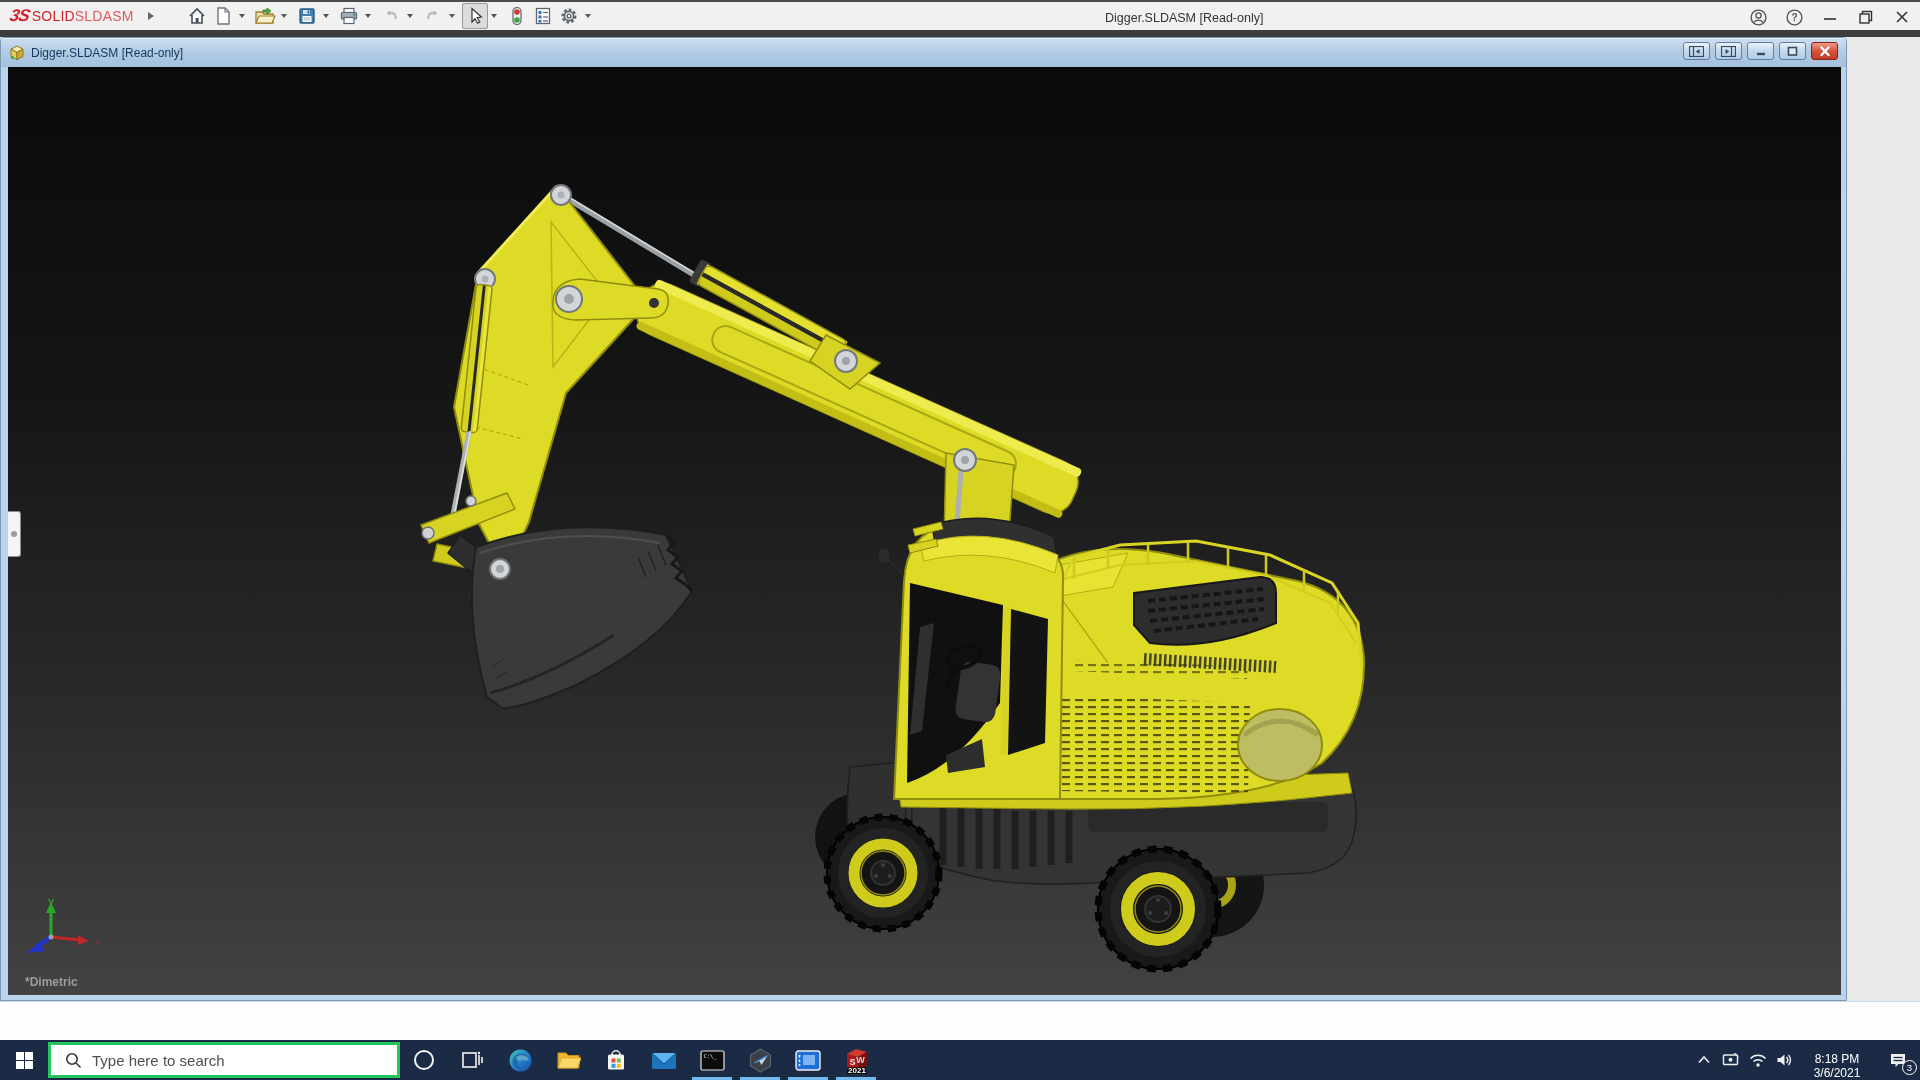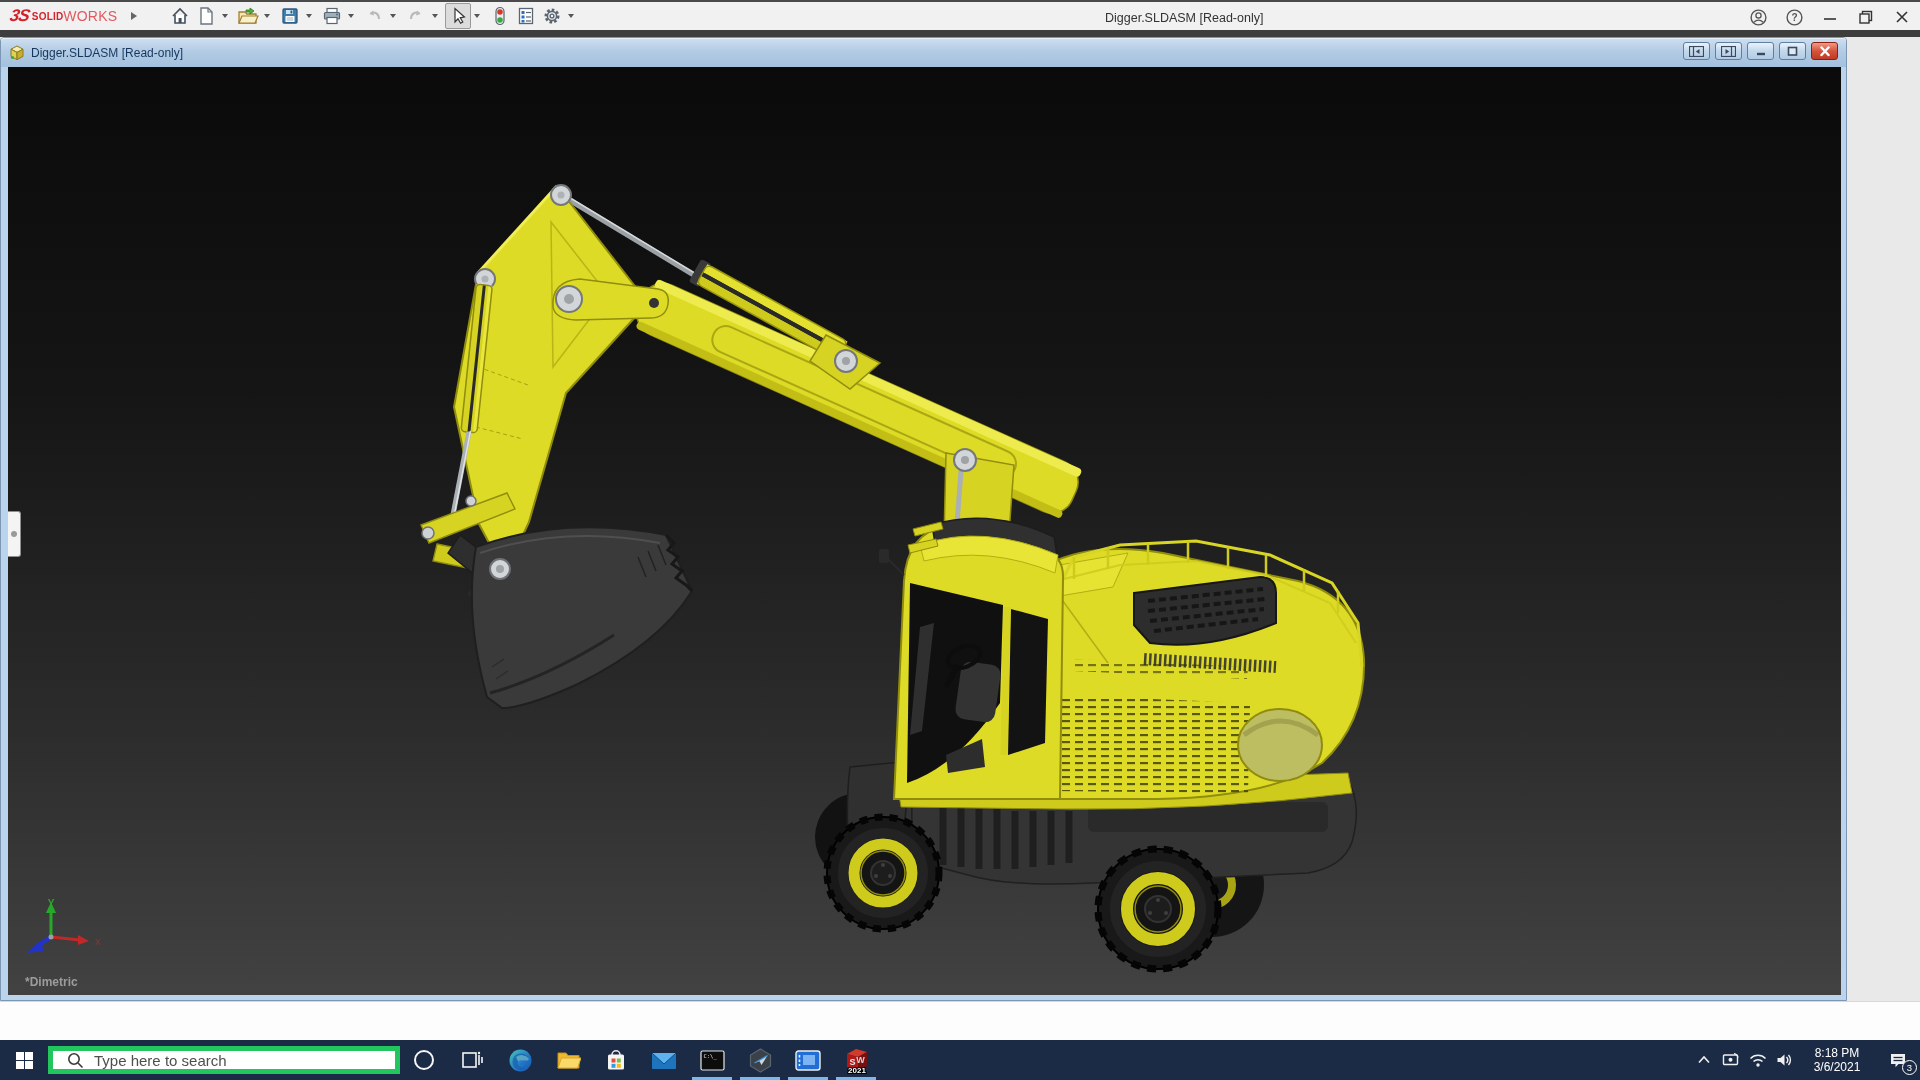--- a/index.html
+++ b/index.html
@@ -5,21 +5,21 @@
   * { margin:0; padding:0; box-sizing:border-box; }
   html,body { width:1920px; height:1080px; overflow:hidden; background:#000;
               font-family:"Liberation Sans", sans-serif; }
   #screen { position:relative; width:1920px; height:1080px; }
 
   
   #titlebar { position:absolute; left:0; top:0; width:1920px; height:30px;
     background:#f1f1f1; border-top:2px solid #4a4a4a; display:flex; align-items:center; }
   .logo { display:flex; align-items:center; margin-left:10px; }
   .logo-mark { font-style:italic; font-weight:bold; font-size:17px; color:#d2232a; letter-spacing:-1px; transform:skewX(-12deg); }
-  .logo-bold { font-weight:bold; font-size:10px; color:#d2232a; margin-left:3px; letter-spacing:.2px;}
+  .logo-bold { font-weight:normal; font-size:14px; color:#d2232a; margin-left:3px; letter-spacing:.2px;}
   .logo-light { font-weight:normal; font-size:14px; color:#e05a60; letter-spacing:.2px;}
   .logo-arrow { width:0;height:0;border-left:6px solid #666;border-top:4px solid transparent;border-bottom:4px solid transparent; margin-left:14px;}
   .tbgroup { display:flex; align-items:center; margin-left:30px; }
   .tbtn { width:26px; height:26px; display:flex; align-items:center; justify-content:center; border-radius:2px; }
   .tbtn.sel { background:#dcdcdc; border:1px solid #9a9a9a; }
   .dd { width:12px; height:26px; display:flex; align-items:center; justify-content:center; margin-right:4px;}
   .dd:after { content:""; width:0;height:0;border-top:4px solid #555;border-left:3.5px solid transparent;border-right:3.5px solid transparent; }
   .app-title { position:absolute; left:1105px; top:0; height:30px; line-height:32px; font-size:12.5px; color:#333; }
   .winctl { position:absolute; right:0; top:0; height:30px; display:flex; align-items:center; }
   .wbtn { width:36px; height:28px; display:flex; align-items:center; justify-content:center; }
@@ -45,43 +45,43 @@
   #side-tab { position:absolute; left:0; top:444px; width:13px; height:46px; background:#f4f4f4;
     border:1px solid #8f8f8f; border-left:none; border-radius:0 3px 3px 0; }
   #side-tab .dot { position:absolute; left:3px; top:19px; width:6px; height:6px; border-radius:50%; background:#9a9a9a; }
 
   
   #statusbar { position:absolute; left:0; top:1001px; width:1920px; height:39px; background:#fdfdfd; border-top:1px solid #c9dcec; }
 
   
   #taskbar { position:absolute; left:0; top:1040px; width:1920px; height:40px; background:#1c2b45; display:flex; align-items:center; }
   .tb-start { width:48px; height:40px; display:flex; align-items:center; justify-content:center; }
-  .tb-search { width:352px; height:28px; background:#ffffff; border:5px solid #22c55e; display:flex; align-items:center; }
+  .tb-search { width:352px; height:36px; background:#ffffff; border:3px solid #22c55e; display:flex; align-items:center; }
   .tb-search svg { margin:0 10px 0 14px; }
   .tb-search input { border:none; outline:none; font-size:15px; color:#454545; width:280px; background:transparent; font-family:"Liberation Sans",sans-serif;}
   .tb-search input::placeholder { color:#4f4f4f; opacity:1; }
   .tb-app { width:48px; height:40px; display:flex; align-items:center; justify-content:center; position:relative; }
   .openbar { position:absolute; left:4px; right:4px; bottom:0; height:3px; background:#76b9ed; }
-  .tray { margin-left:auto; display:flex; align-items:center; height:40px; }
+  .tray { margin-left:auto; display:flex; align-items:flex-end; height:40px; }
   .tr-i { width:27px; height:40px; display:flex; align-items:center; justify-content:center; }
   .clock { width:78px; text-align:center; color:#fff; font-size:12px; line-height:14px; }
   .ac { width:44px; height:40px; position:relative; display:flex; align-items:center; justify-content:center; }
   .badge { position:absolute; right:3px; bottom:5px; width:15px; height:15px; border-radius:50%;
     background:#1c2b45; border:1.5px solid #fff; color:#fff; font-size:9.5px; display:flex; align-items:center; justify-content:center; }
 </style>
 </head>
 <body>
 
 <div id="screen">
 
   <header id="titlebar">
     <div class="logo">
       <span class="logo-mark">3S</span>
       <span class="logo-bold">SOLID</span>
-        <span class="logo-light">WORKS</span>
+        <span class="logo-light">SLDASM</span>
       <span class="logo-arrow"></span>
     </div>
 
     <div class="tbgroup">
       <div class="tbtn">
         <svg width="20" height="20">
             <path d="M3,10 L10,3 L17,10" fill="none" stroke="#44505c" stroke-width="1.6"></path>
             <path d="M5,9 V17 H15 V9" fill="#fff" stroke="#44505c" stroke-width="1.6"></path>
             <rect x="8.6" y="12" width="3" height="5" fill="#44505c"></rect>
           </svg>

